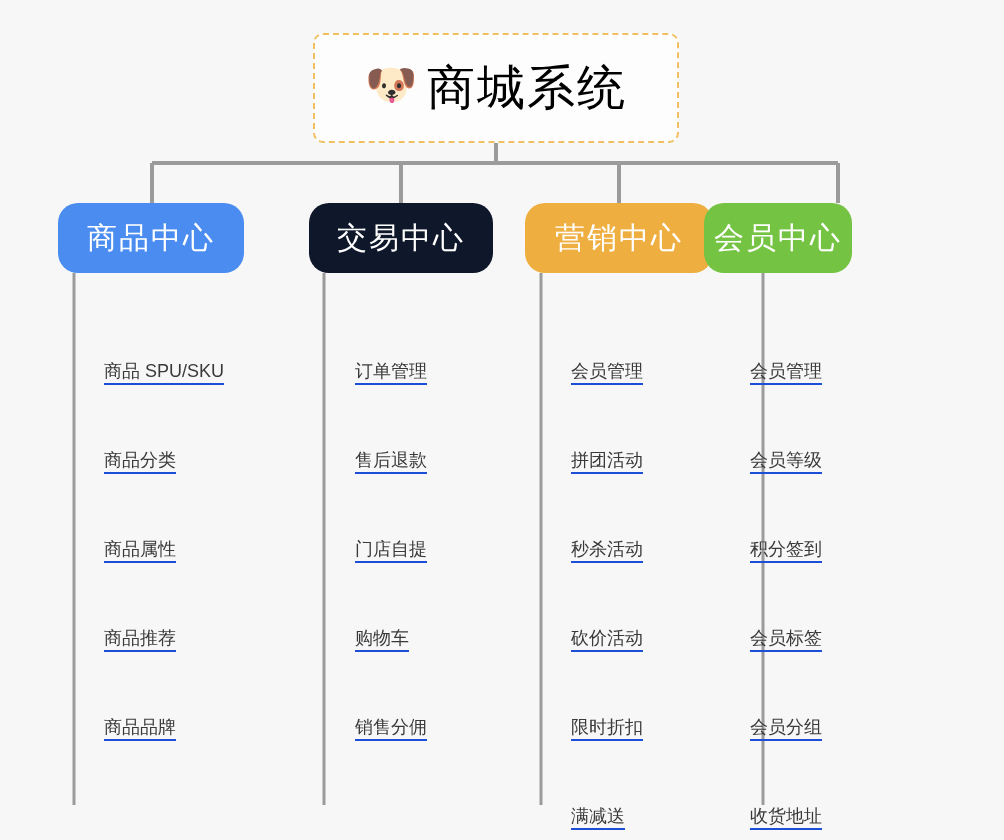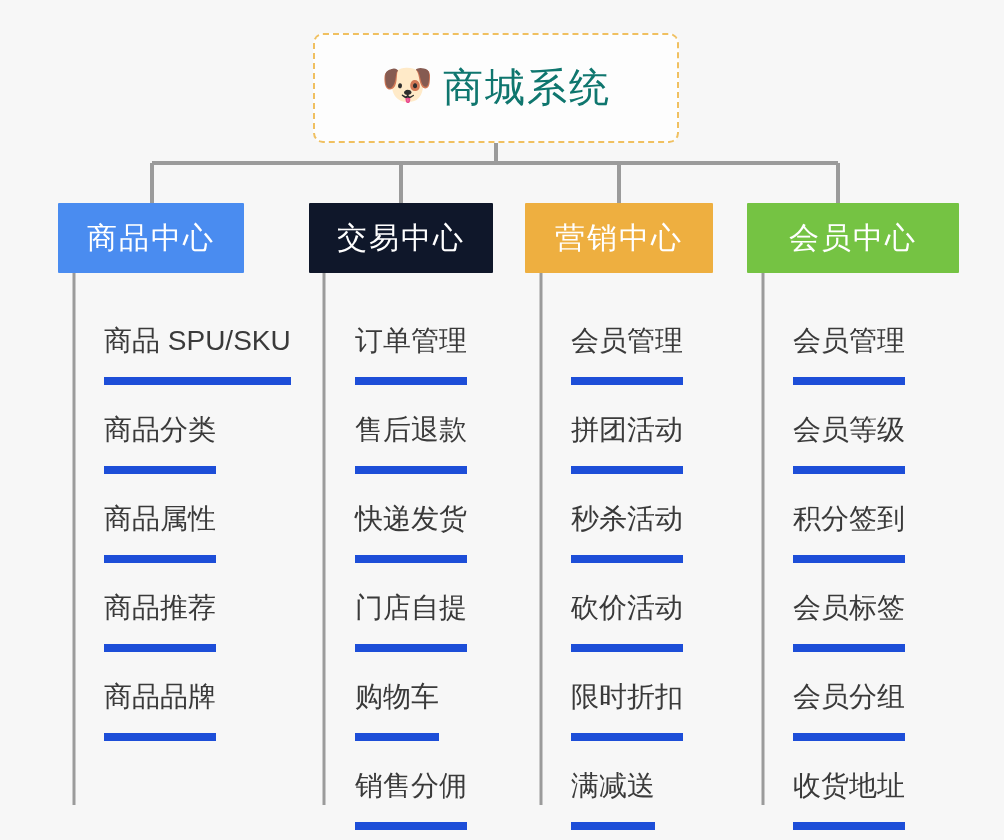--- a/index.html
+++ b/index.html
@@ -35,46 +35,45 @@
     gap: 14px;
   }
   .root-emoji {
     font-size: 42px;
     line-height: 1;
     width: 48px;
     height: 48px;
     display: block;
   }
   .root-title {
-    font-size: 40px;
-    color: #0f766e;
+    font-size: 48px;
+    color: #000000;
     letter-spacing: 2px;
     line-height: 1;
     white-space: nowrap;
-    font-family: Liberation Serif, serif;
   }
 
   
   #connectors {
     position: absolute;
     left: 0;
     top: 0;
     width: 1004px;
     height: 840px;
     pointer-events: none;
   }
 
   
   .branch {
     position: absolute;
     top: 203px;
   }
   .branch-header {
     height: 70px;
-    border-radius: 1px;
+    border-radius: 20px;
     display: flex;
     align-items: center;
     justify-content: center;
     color: #ffffff;
     font-size: 30px;
     letter-spacing: 2px;
     line-height: 1;
     white-space: nowrap;
   }
 
@@ -86,33 +85,33 @@
   }
   .leaf {
     position: relative;
     height: 89px;
     display: flex;
     align-items: flex-end;
     padding-left: 32px;
     padding-bottom: 2px;
   }
   .leaf-label {
-    font-size: 28px;
+    font-size: 18px;
     color: #3a3a3a;
     line-height: 1.1;
     white-space: nowrap;
-    padding-bottom: 20px;
-    border-bottom: 8px solid #1d4ed8;
+    padding-bottom: 1px;
+    border-bottom: 2px solid #1d4ed8;
   }
 
   
   .branch.c0 { left: 58px;  width: 186px; }
   .branch.c1 { left: 309px; width: 184px; }
   .branch.c2 { left: 525px; width: 188px; text-align: center; }
-  .branch.c3 { left: 747px; width: 212px; }
+  .branch.c3 { left: 704px; width: 148px; }
 </style>
 </head>
 <body>
 
 <div id="canvas">
 
   <svg id="connectors" viewBox="0 0 1004 840" xmlns="http://www.w3.org/2000/svg">
 
     <path d="M496 143 L496 163" stroke="#9b9b9b" stroke-width="4" fill="none"></path>
 
@@ -162,23 +161,20 @@
       <span>交易中心</span>
     </div>
     <div class="leaf-list">
       <div class="leaf">
           <span class="leaf-label">订单管理</span>
         </div>
       <div class="leaf">
           <span class="leaf-label">售后退款</span>
         </div>
       <div class="leaf">
-          <span class="leaf-label">快递发货</span>
-        </div>
-      <div class="leaf">
           <span class="leaf-label">门店自提</span>
         </div>
       <div class="leaf">
           <span class="leaf-label">购物车</span>
         </div>
       <div class="leaf">
           <span class="leaf-label">销售分佣</span>
         </div>
     </div>
   </div>

